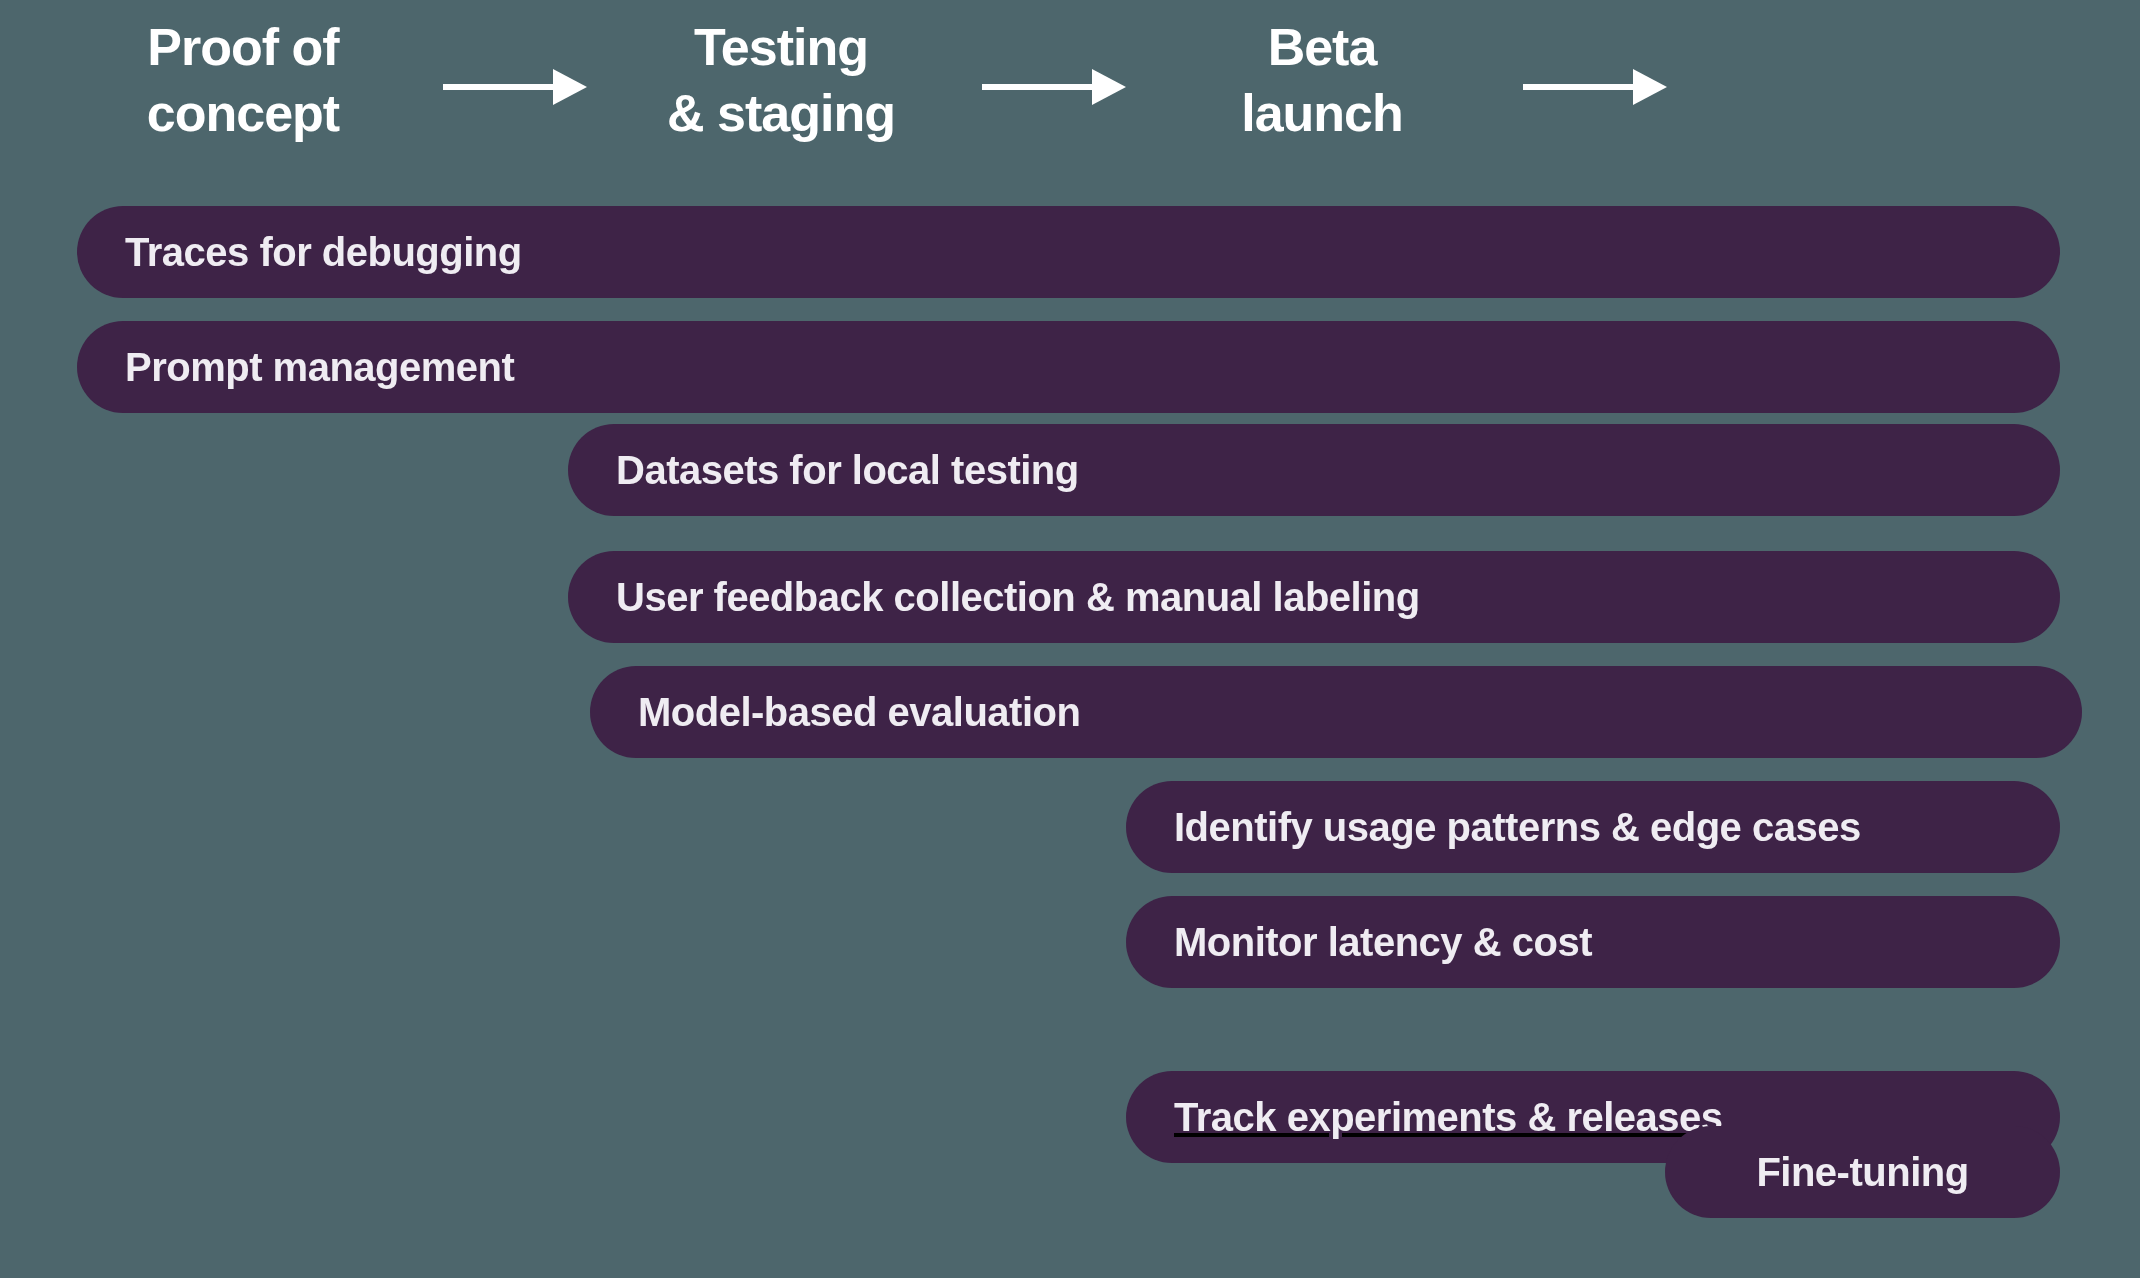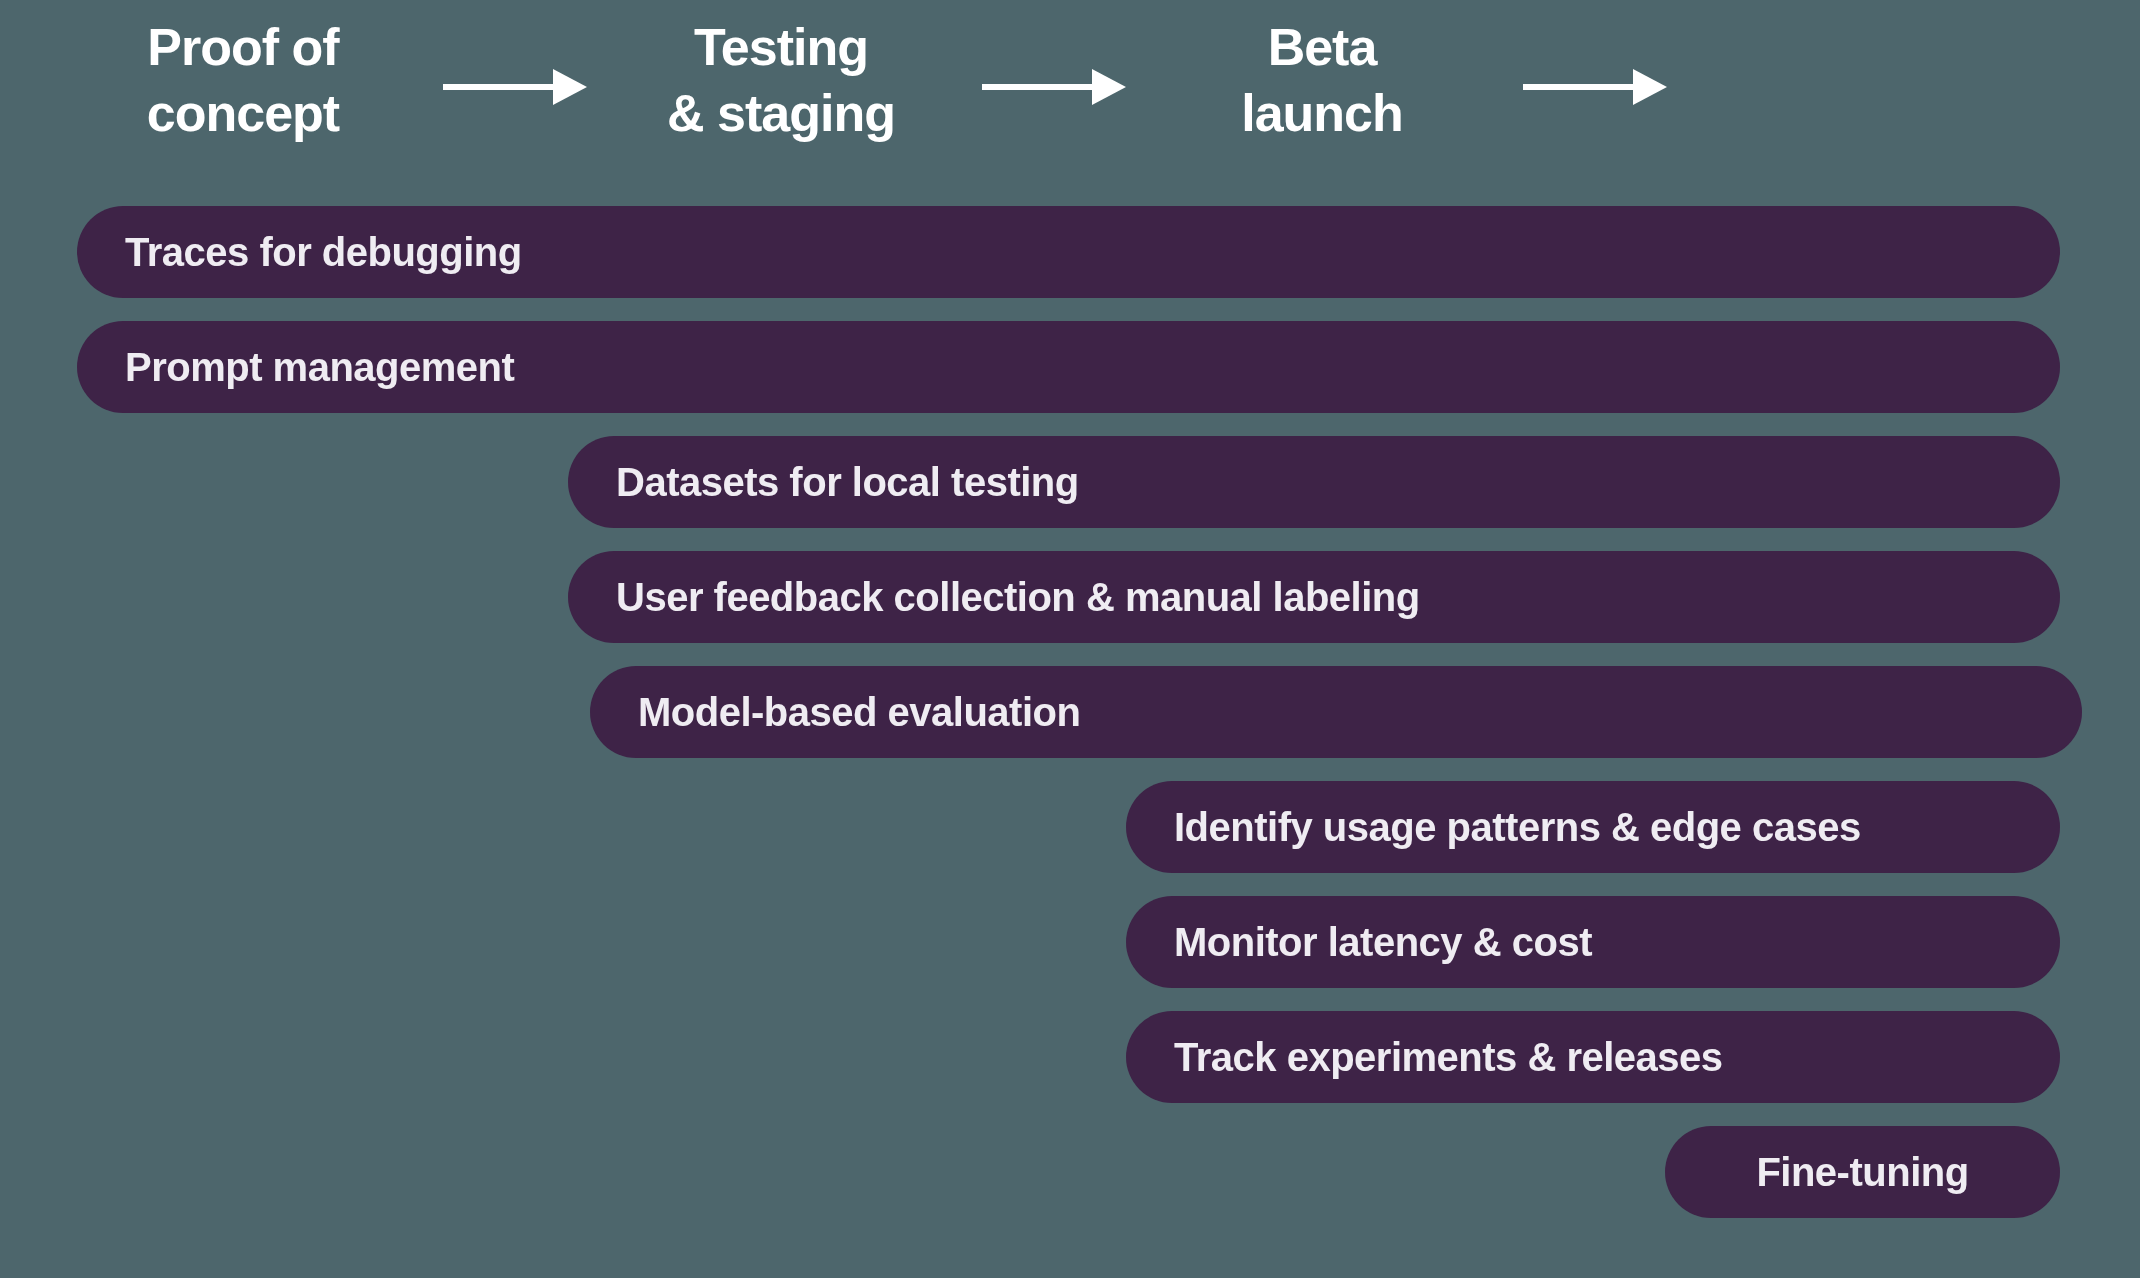--- a/index.html
+++ b/index.html
@@ -99,36 +99,36 @@
       </svg>
   </div>
 
   <div id="bars">
       <div class="bar" style="left: 77px; top: 206px; width: 1983px;">
         <span>Traces for debugging</span>
       </div>
       <div class="bar" style="left: 77px; top: 321px; width: 1983px;">
         <span>Prompt management</span>
       </div>
-      <div class="bar" style="left: 568px; top: 436px; width: 1492px;">
+      <div class="bar" style="left: 568px; top: 424px; width: 1492px;">
         <span>Datasets for local testing</span>
       </div>
       <div class="bar" style="left: 568px; top: 551px; width: 1492px;">
         <span>User feedback collection &amp; manual labeling</span>
       </div>
       <div class="bar" style="left: 590px; top: 666px; width: 1492px;">
         <span>Model-based evaluation</span>
       </div>
       <div class="bar" style="left: 1126px; top: 781px; width: 934px;">
         <span>Identify usage patterns &amp; edge cases</span>
       </div>
       <div class="bar" style="left: 1126px; top: 896px; width: 934px; text-align: center;">
         <span>Monitor latency &amp; cost</span>
       </div>
-      <div class="bar" style="left: 1126px; top: 1011px; width: 934px;">
+      <div class="bar" style="left: 1126px; top: 1071px; width: 934px; text-decoration: underline;">
         <span>Track experiments &amp; releases</span>
       </div>
       <div class="bar centered" style="left: 1665px; top: 1126px; width: 395px;">
         <span>Fine-tuning</span>
       </div>
     </div>
 
 </div>
 
 </body></html>

